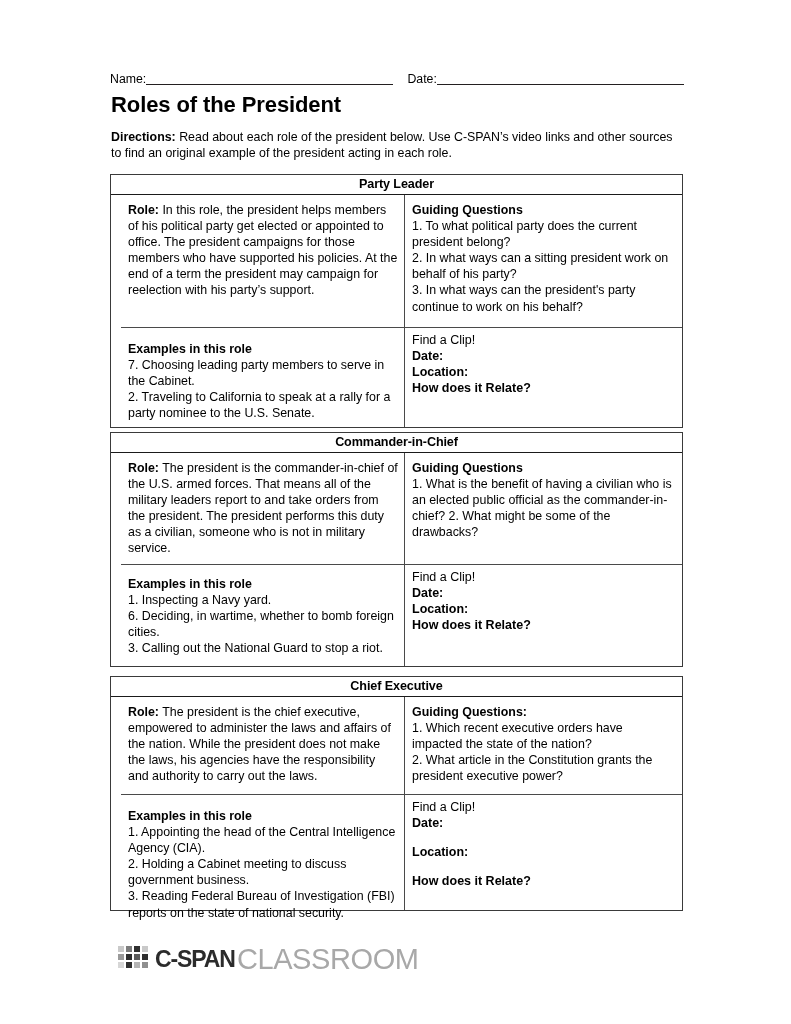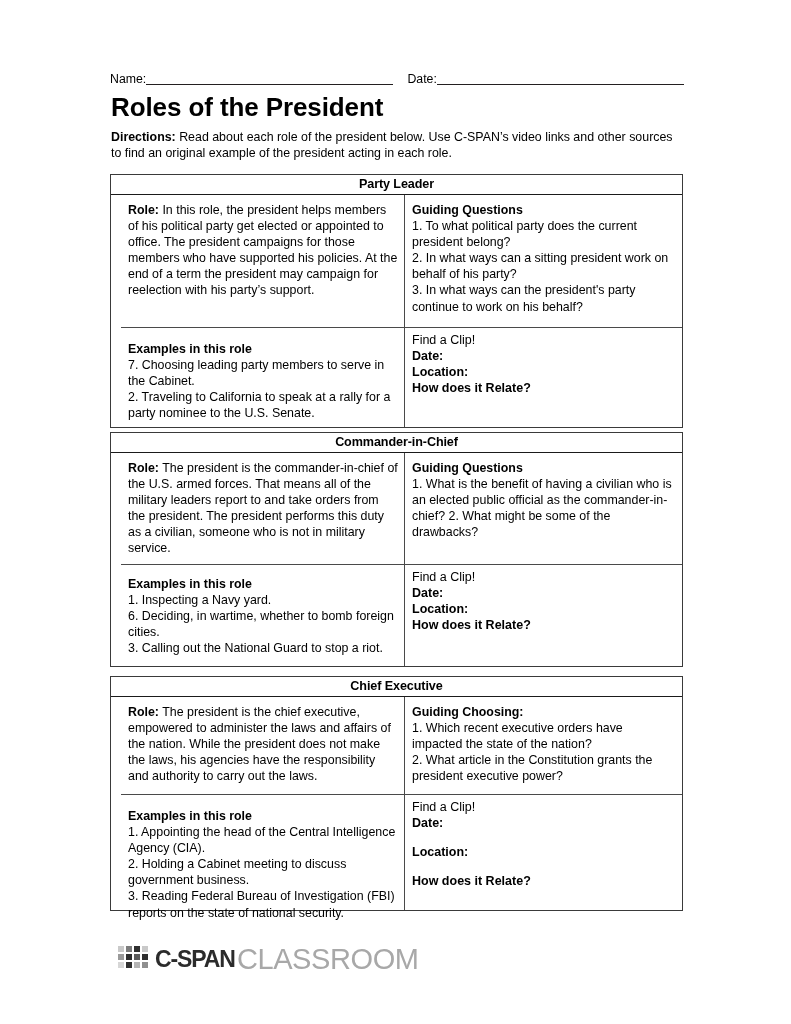--- a/index.html
+++ b/index.html
@@ -47,21 +47,21 @@
     margin-bottom: 1px;
   }
   .nd-rule.name-rule { max-width: 298px; }
   .nd-gap { width: 14px; flex: 0 0 14px; }
 
   
   .doc-title {
     position: absolute;
     left: 111px;
     top: 92px;
-    font-size: 26px;
+    font-size: 22px;
     font-weight: bold;
     letter-spacing: -0.1px;
   }
 
   
   .directions {
     position: absolute;
     left: 111px;
     top: 129px;
     width: 568px;
@@ -243,21 +243,21 @@
     </div>
   </div>
 
   <div class="role-table" id="t2" style="top:676px;">
     <div class="hdr">Chief Executive</div>
     <div class="body-row top">
       <div class="cell left" style="height:97px;">
         <b>Role:</b><span> The president is the chief executive, empowered to administer the laws and affairs of the nation. While the president does not make the laws, his agencies have the responsibility and authority to carry out the laws.</span>
       </div>
       <div class="cell right">
-        <b class="line">Guiding Choosing:</b>
+        <b class="line">Guiding Questions:</b>
         <span class="line">1. Which recent executive orders have impacted the state of the nation?</span>
         <span class="line"> 2. What article in the Constitution grants the president executive power?</span>
       </div>
     </div>
     <div class="body-row">
       <div class="cell left examples" style="height:115px;">
         <b class="line">Examples in this role</b>
         <span class="line">1. Appointing the head of the Central Intelligence Agency (CIA).</span>
         <span class="line">2. Holding a Cabinet meeting to discuss government business.</span>
         <span class="line">3. Reading Federal Bureau of Investigation (FBI) reports on the state of national security.</span>

